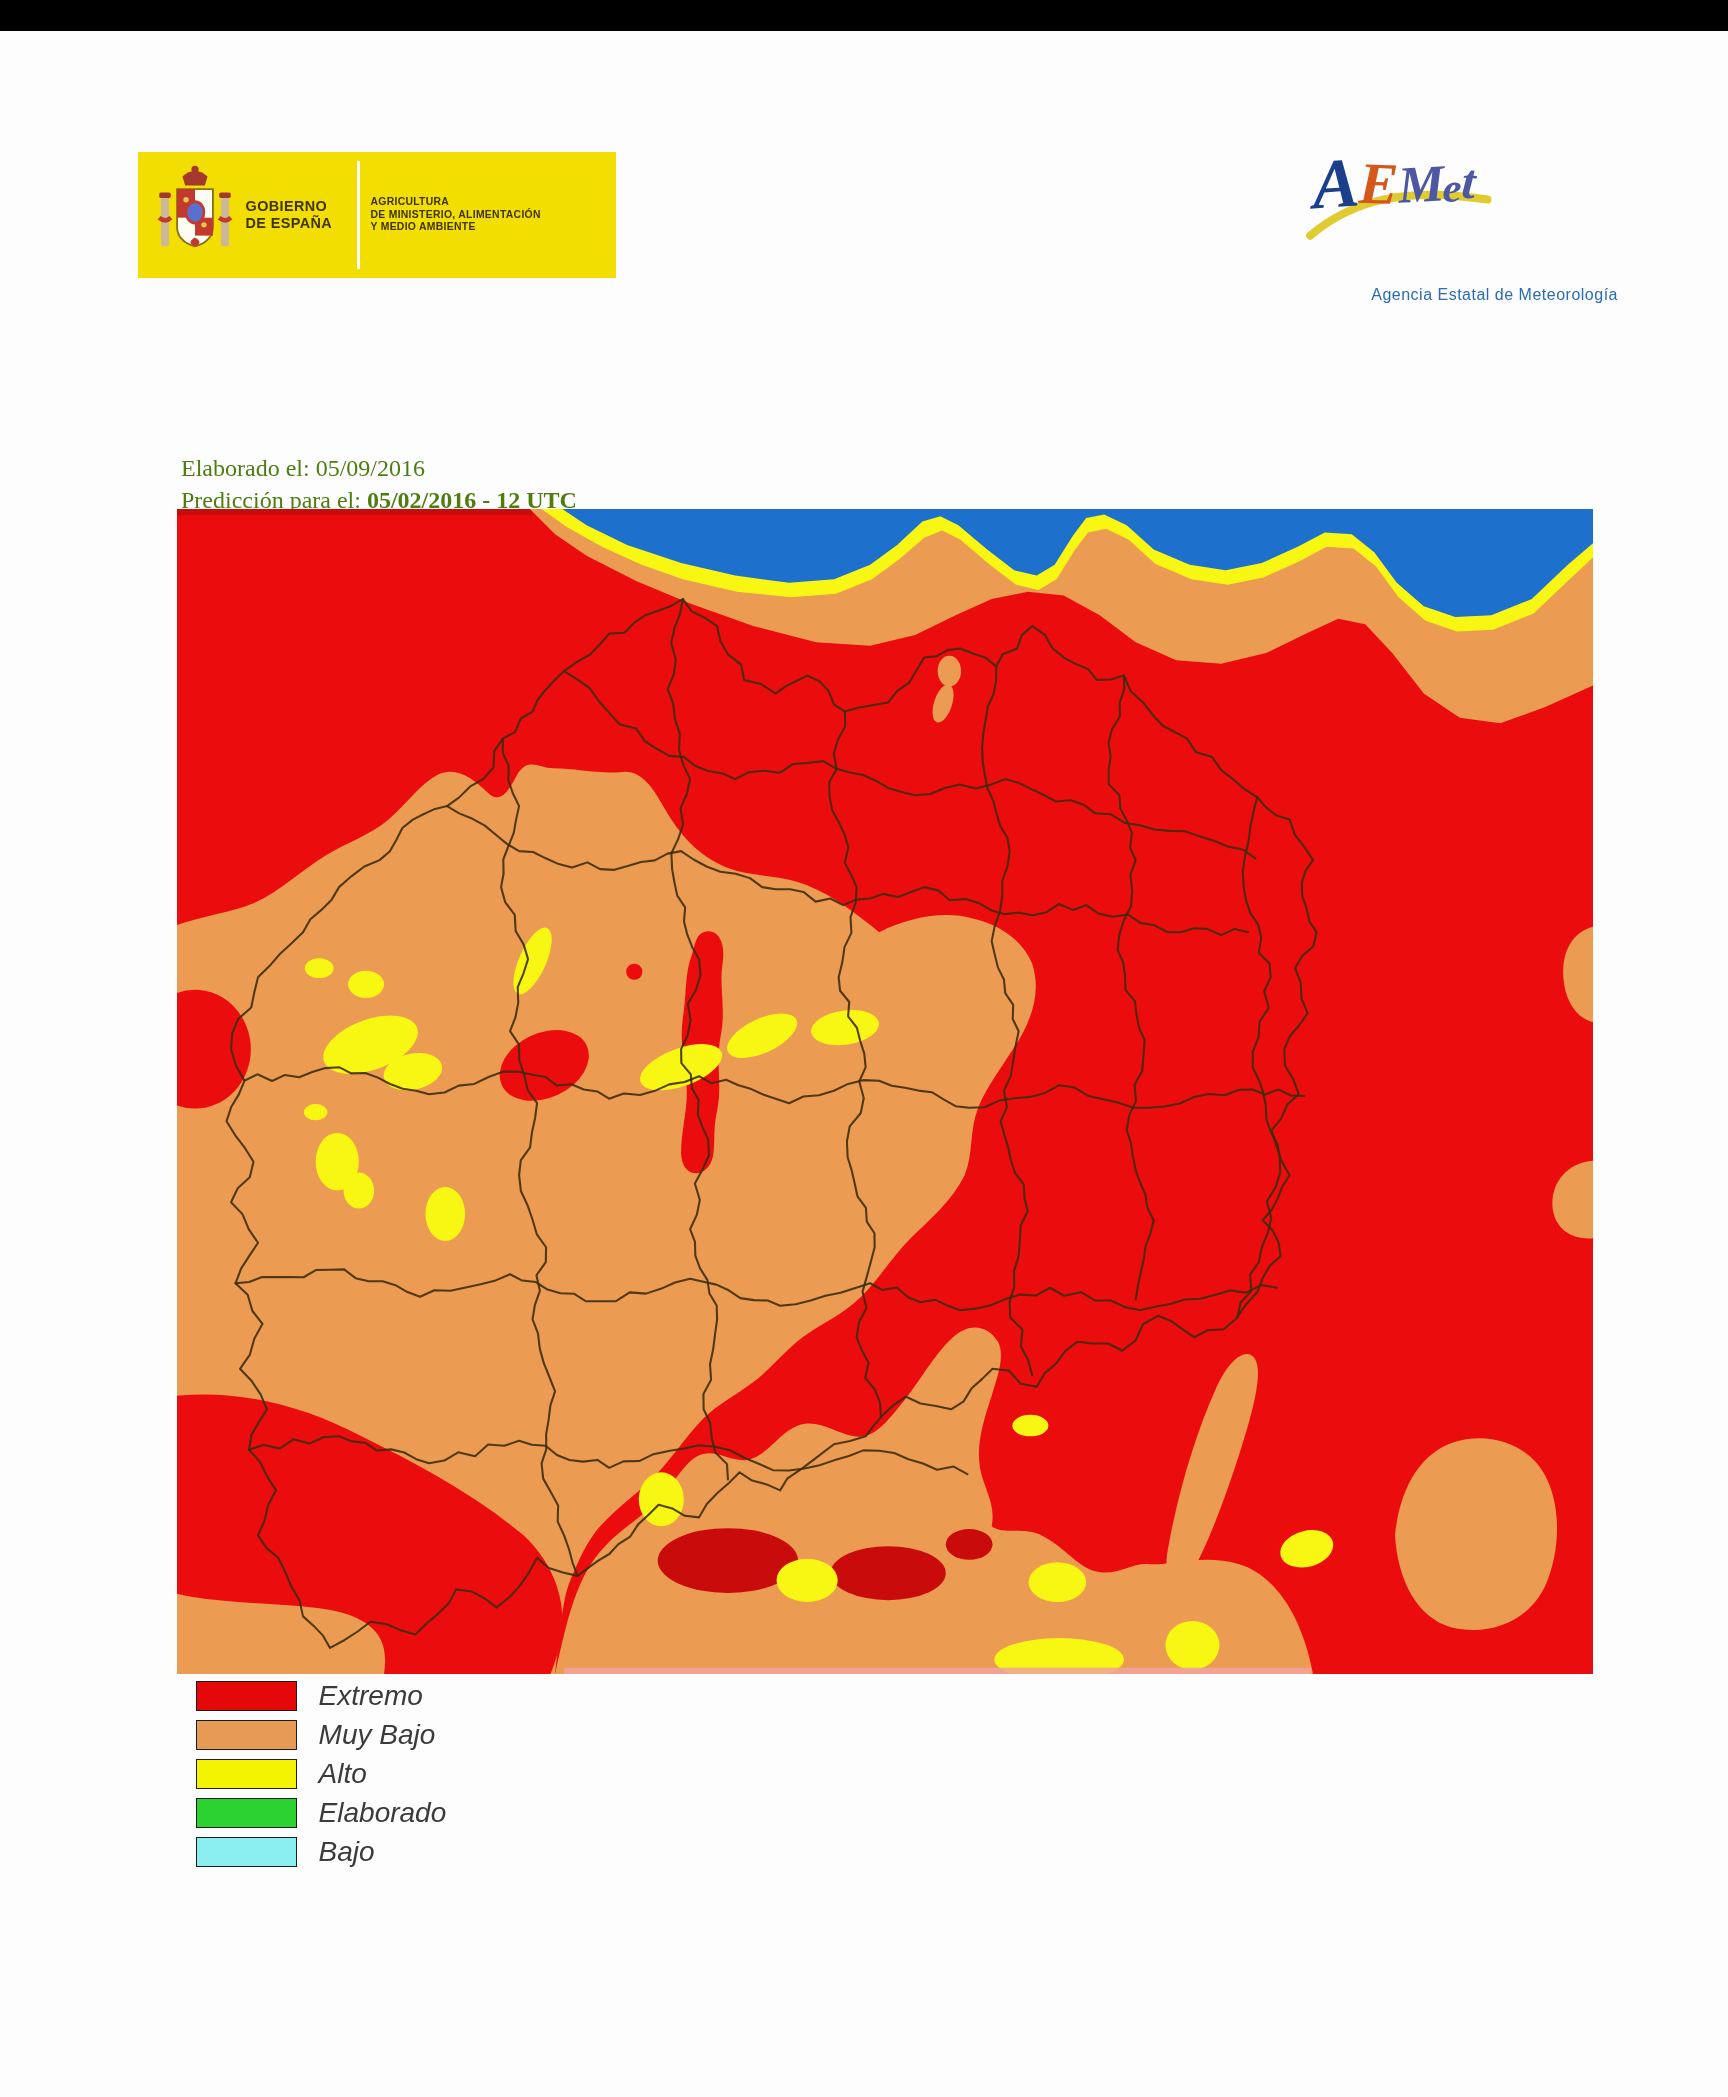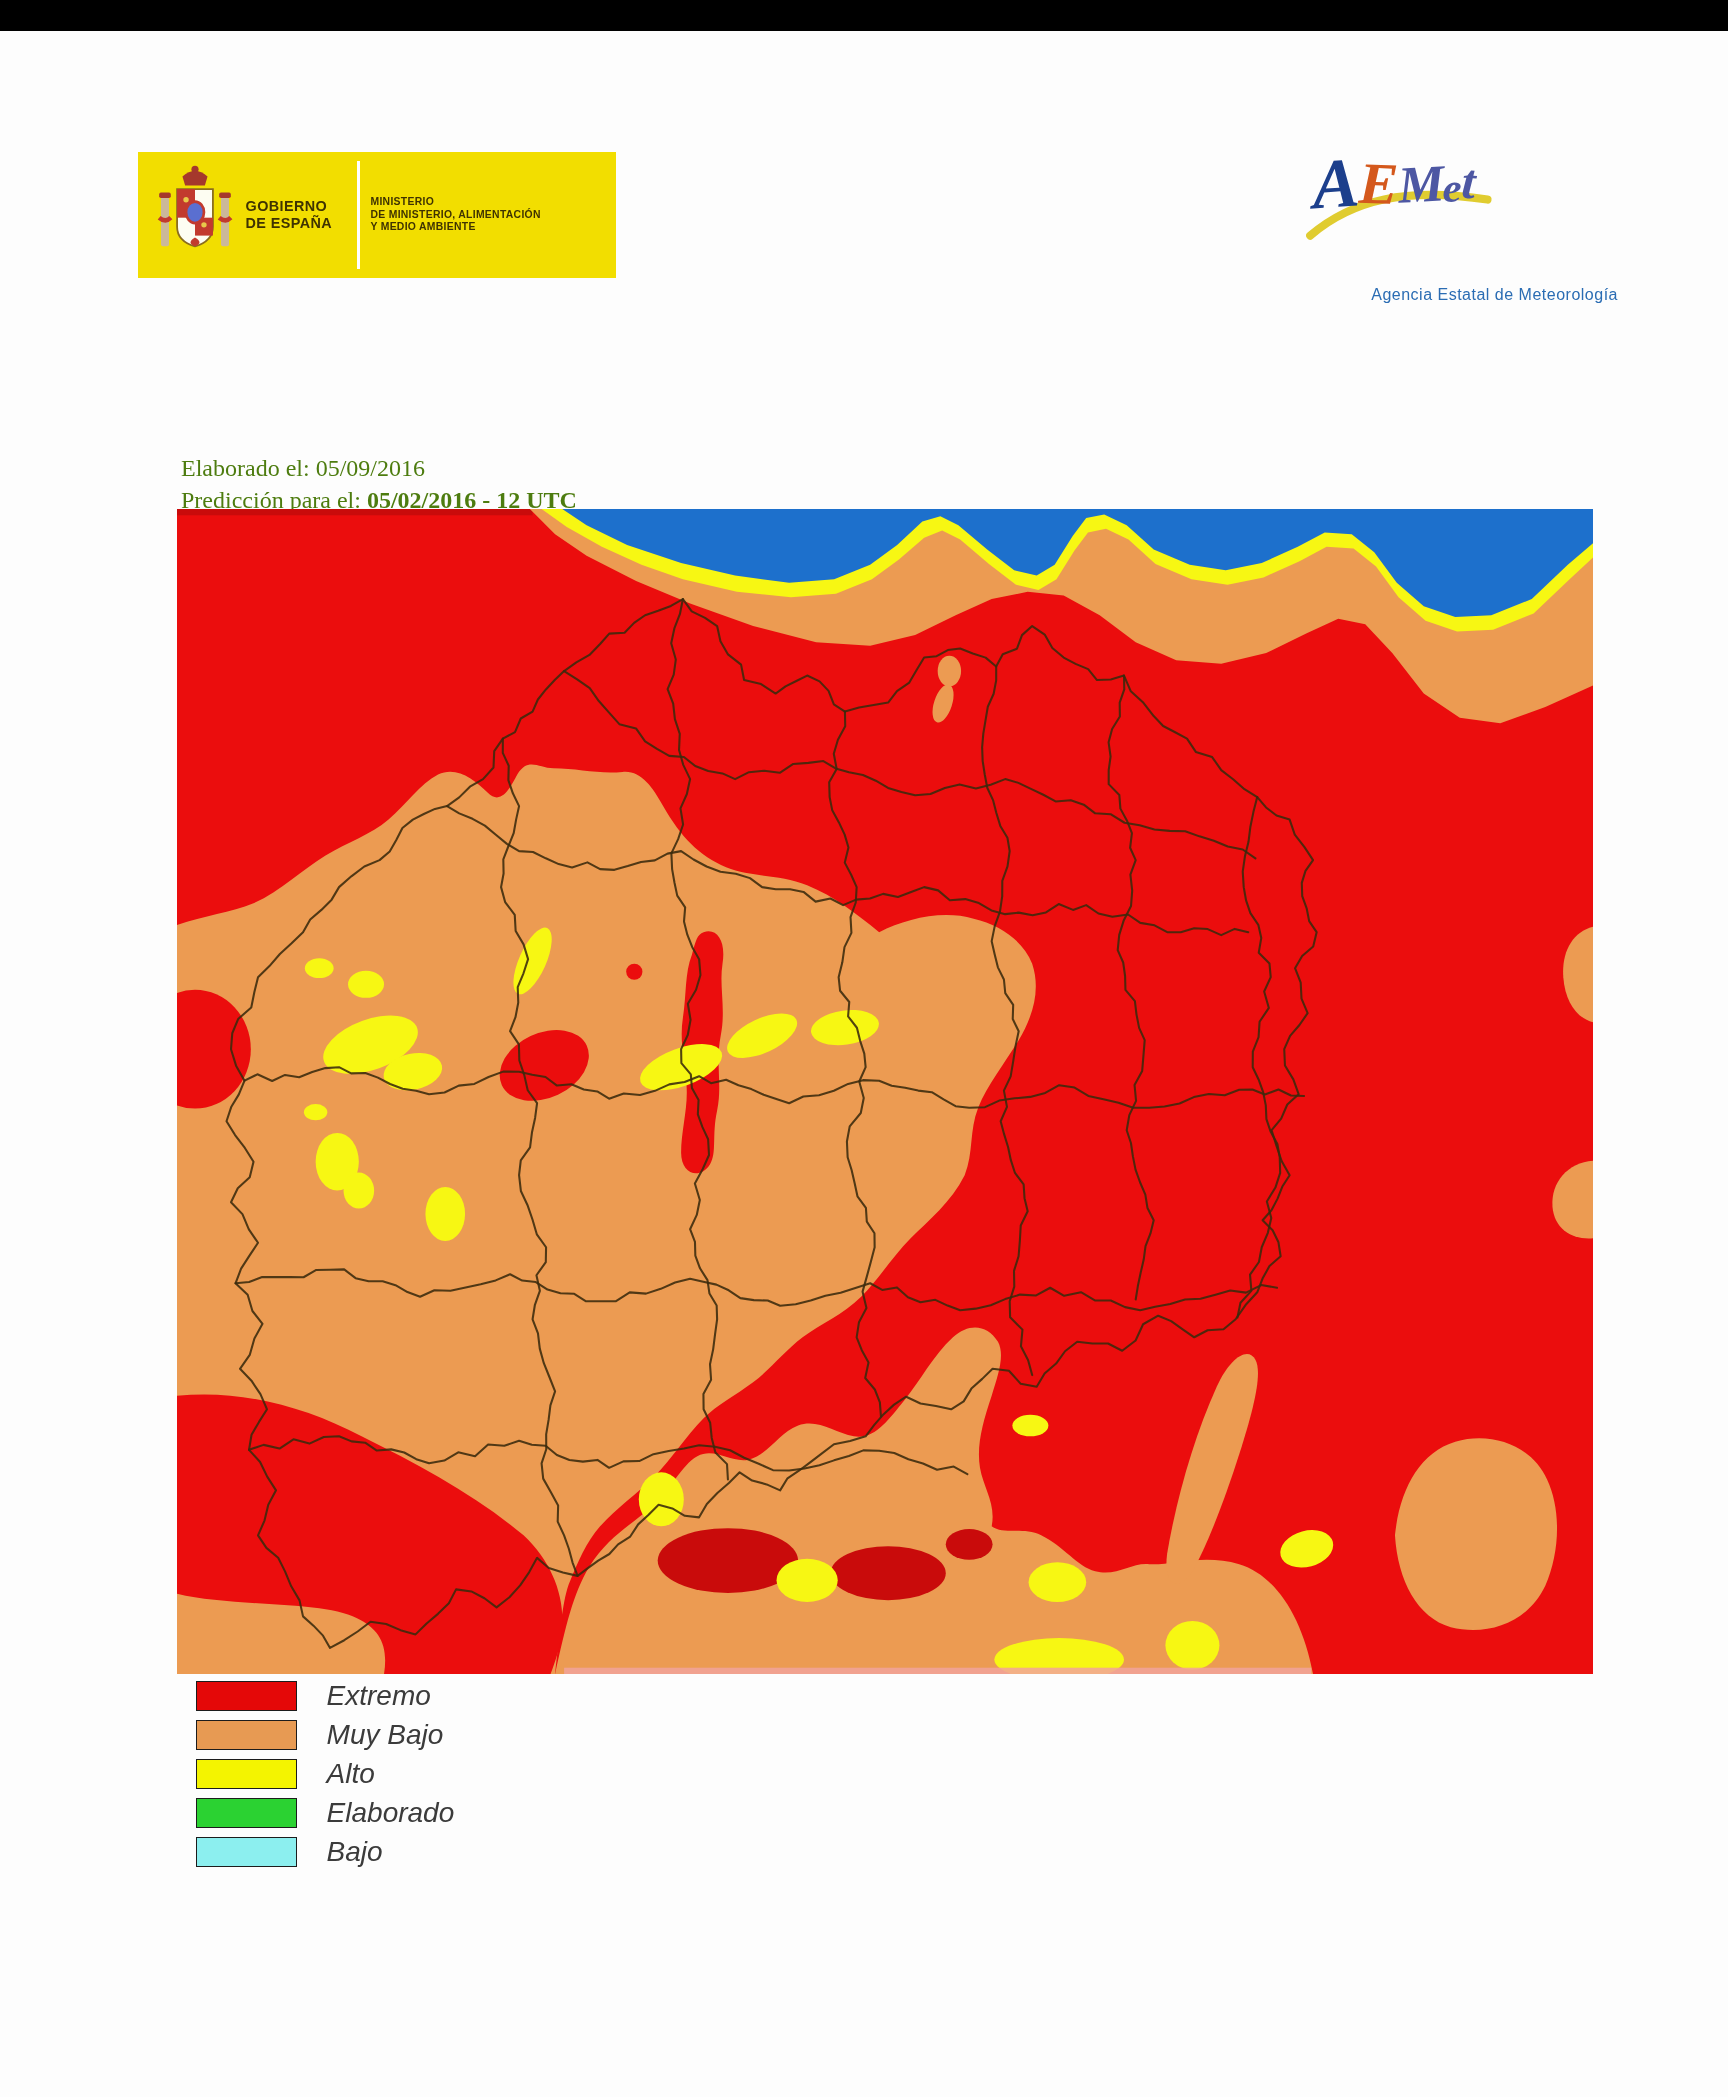--- a/index.html
+++ b/index.html
@@ -36,21 +36,21 @@
 
   
   .map-wrap{position:absolute;left:177px;top:509px;width:1416px;height:1165px;}
   .map-wrap svg{display:block;}
   .f-red{fill:var(--red);} .f-org{fill:var(--orange);} .f-yel{fill:var(--yellow);}
   .f-blu{fill:var(--blue);} .f-dred{fill:var(--dred);} .f-pink{fill:var(--pink);}
   #bounds path{fill:none;stroke:var(--line);stroke-width:2.3;stroke-linejoin:round;stroke-linecap:round;opacity:.88;}
 
   
   .legend{position:absolute;left:196px;top:1681px;}
-  .legend-row{display:flex;align-items:center;height:30px;margin-bottom:9px;gap:8px;}
+  .legend-row{display:flex;align-items:center;height:30px;margin-bottom:9px;}
   .legend-swatch{width:101px;height:30px;border:1.8px solid #1c1c1c;box-sizing:border-box;flex:0 0 auto;}
   .legend-label{margin-left:21.6px;font-style:italic;font-size:28px;color:#3b3b3b;}
 </style>
 </head>
 <body>
 
 <div class="page">
   <div class="frame-top"></div>
 
   <div class="gov-logo">
@@ -69,21 +69,21 @@
       <ellipse cx="48" cy="56" rx="10" ry="12" fill="#5a6fd0" stroke="#c23a2e" stroke-width="3"></ellipse>
       <circle cx="38" cy="42" r="3" fill="#e8c84a"></circle>
       <circle cx="58" cy="70" r="3" fill="#e8c84a"></circle>
     </svg>
     <div class="gov-name">
       <div>GOBIERNO</div>
       <div>DE ESPAÑA</div>
     </div>
     <div class="gov-divider"></div>
     <div class="gov-ministry">
-      <div>MINISTERIO</div>
+      <div>AGRICULTURA</div>
       <div>DE MINISTERIO, ALIMENTACIÓN</div>
       <div>Y MEDIO AMBIENTE</div>
     </div>
   </div>
 
   <div class="aemet">
     <svg class="aemet-swoosh" width="315" height="81" viewBox="0 0 350 90">
       <path d="M8,74 C55,34 115,20 205,34" fill="none" stroke="#e0cc30" stroke-width="9" stroke-linecap="round"></path>
     </svg>
     <div class="aemet-letters"><span class="al-a" style="color: rgb(28, 63, 140);">A</span><span class="al-e" style="color: rgb(212, 88, 28);">E</span><span class="al-m" style="color: rgb(77, 87, 163);">M</span><span class="al-e2" style="color: rgb(77, 87, 163);">e</span><span class="al-t" style="color: rgb(77, 87, 163);">t</span>

